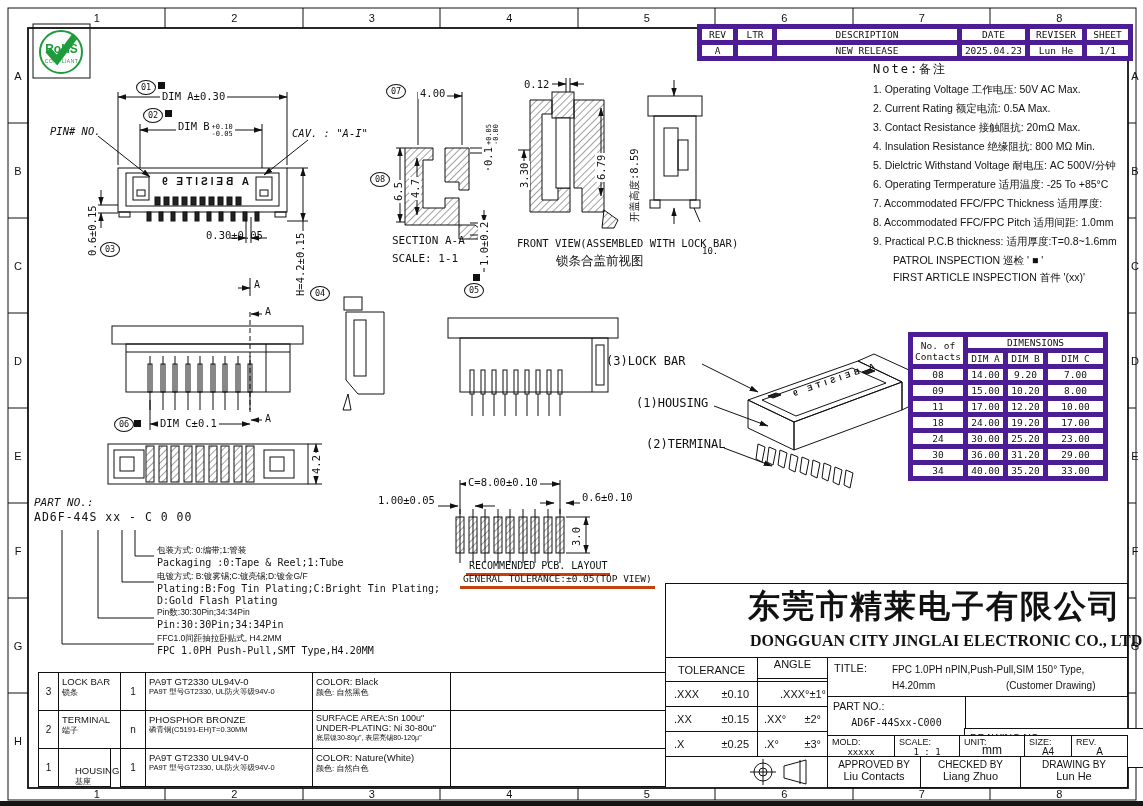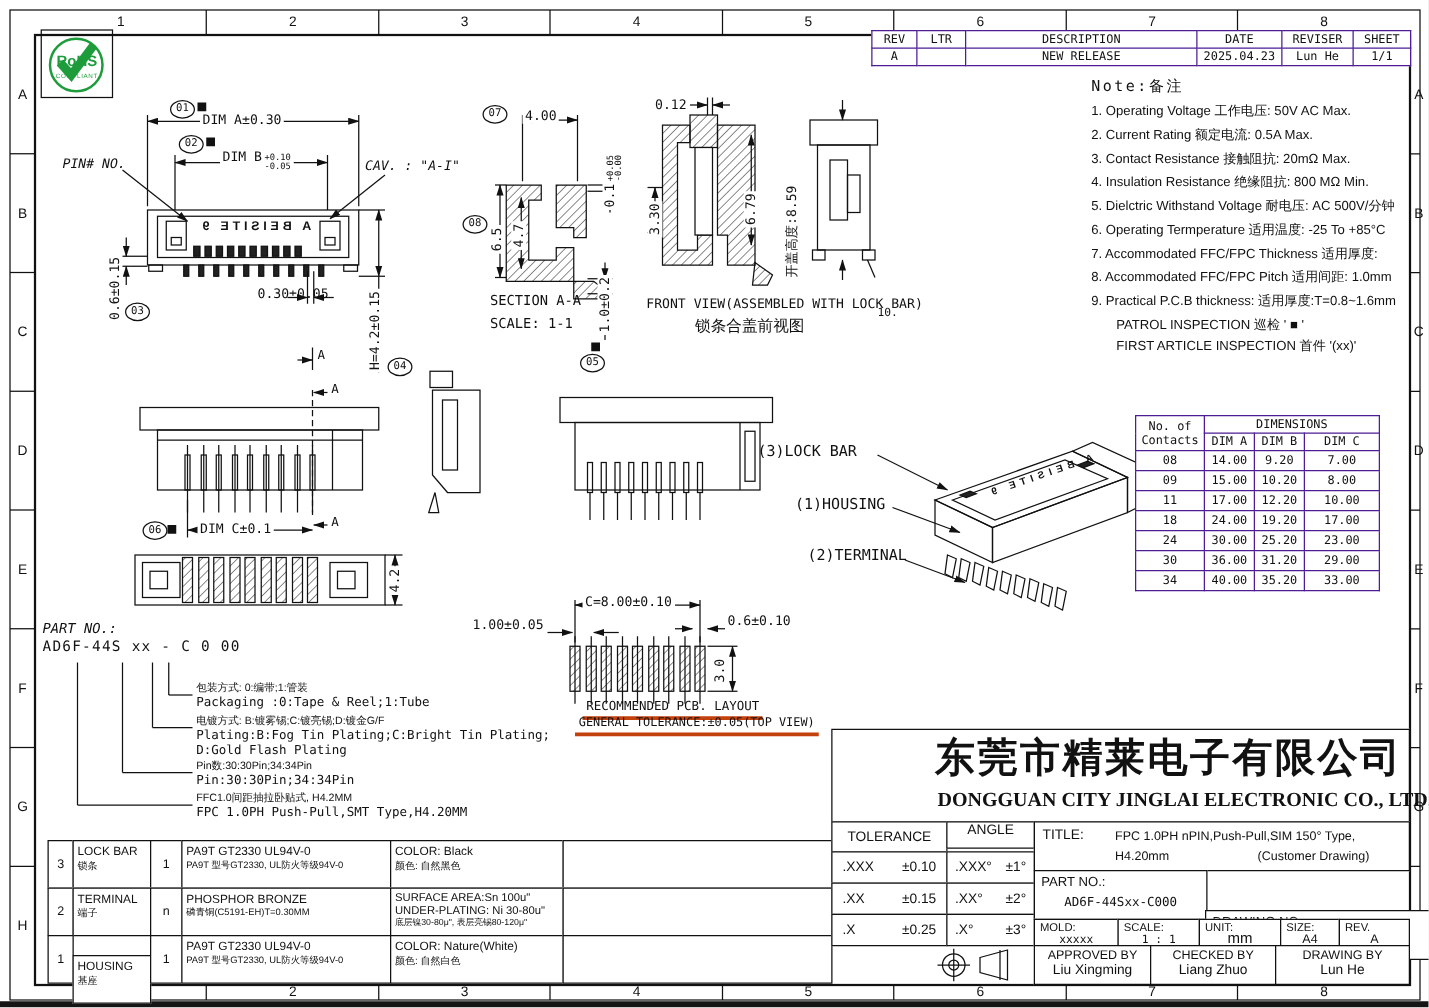--- a/index.html
+++ b/index.html
@@ -10,21 +10,21 @@
   .it{font-style:italic}
   .bgw{background:#fff;padding:0 2px}
   .vd{transform:rotate(-90deg);transform-origin:0 0}
   .flip{transform:scaleX(-1)}
   .bal{position:absolute;width:18px;height:13px;border:1px solid #111;border-radius:50%;
        font-size:8.5px;line-height:12px;text-align:center;font-family:"DejaVu Sans Mono",monospace;background:#fff}
   .sq{position:absolute;width:7px;height:7px;background:#111}
   .stack{display:inline-flex;flex-direction:column;font-size:7px;line-height:6.5px;vertical-align:1px;margin-left:2px}
   .cell{position:absolute;box-sizing:border-box;border:1px solid #111;background:#fff}
   table{border-collapse:collapse;position:absolute;background:#fff}
-  td{border:1px solid #4c1d95;padding:0 2px;font-family:"DejaVu Sans Mono",monospace;
+  td{border:5px solid #4c1d95;padding:0 2px;font-family:"DejaVu Sans Mono",monospace;
      text-align:center;vertical-align:middle;color:#111}
   .band{position:absolute;display:flex;font-size:11px;color:#111}
   .band > div{flex:1;display:flex;align-items:center;justify-content:center}
   .green{color:#1e9c3c}
   .ul{border-bottom:3px solid #c2410c;padding:0 3px 1px}
 </style>
 </head>
 <body>
 
 <div id="page">
@@ -589,21 +589,21 @@
   <div class="cell" style="left:312px;top:710px;width:139px;height:39px;padding:2px 3px">
     <div style="font-size:9px">SURFACE AREA:Sn 100u"</div>
     <div style="font-size:9px">UNDER-PLATING: Ni 30-80u"</div>
     <div style="font-size:7px">底层镍30-80μ", 表层亮锡80-120μ"</div>
   </div>
   <div class="cell" style="left:450px;top:710px;width:216px;height:39px"></div>
 
   <div class="cell" style="left:38px;top:748px;width:21px;height:39px;display:flex;align-items:center;justify-content:center;font-size:10px">
       <span>1</span>
     </div>
-  <div class="cell" style="left:58px;top:764px;width:63px;height:39px;padding:3px">
+  <div class="cell" style="left:58px;top:748px;width:53px;height:39px;padding:16px">
     <div style="font-size:9.5px">HOUSING</div>
     <div style="font-size:8px">基座</div>
   </div>
   <div class="cell" style="left:120px;top:748px;width:26px;height:39px;display:flex;align-items:center;justify-content:center;font-size:10px">
       <span>1</span>
     </div>
   <div class="cell" style="left:145px;top:748px;width:168px;height:39px;padding:3px">
     <div style="font-size:9.5px">PA9T GT2330 UL94V-0</div>
     <div style="font-size:7.5px">PA9T 型号GT2330, UL防火等级94V-0</div>
   </div>
@@ -628,21 +628,21 @@
       <span>±0.10</span>
   </div>
   <div class="cell" style="left:665px;top:706px;width:93px;height:26px;display:flex;align-items:center;justify-content:space-between;padding:0 8px;font-size:11px">
     <span>.XX</span>
       <span>±0.15</span>
   </div>
   <div class="cell" style="left:665px;top:731px;width:93px;height:26px;display:flex;align-items:center;justify-content:space-between;padding:0 8px;font-size:11px">
     <span>.X</span>
       <span>±0.25</span>
   </div>
-  <div class="cell" style="left:757px;top:681px;width:71px;height:26px;display:flex;align-items:center;justify-content:space-between;padding:0 6px;font-size:11px">
+  <div class="cell" style="left:757px;top:681px;width:71px;height:26px;display:flex;align-items:center;justify-content:space-between;padding:0 22px;font-size:11px">
     <span>.XXX°</span>
       <span>±1°</span>
   </div>
   <div class="cell" style="left:757px;top:706px;width:71px;height:26px;display:flex;align-items:center;justify-content:space-between;padding:0 6px;font-size:11px">
     <span>.XX°</span>
       <span>±2°</span>
   </div>
   <div class="cell" style="left:757px;top:731px;width:71px;height:26px;display:flex;align-items:center;justify-content:space-between;padding:0 6px;font-size:11px">
     <span>.X°</span>
       <span>±3°</span>
@@ -676,21 +676,21 @@
   <div class="cell" style="left:1024px;top:735px;width:48px;height:22px">
     <span class="t" style="left:4px;top:1px;font-size:9px">SIZE:</span>
     <div class="t" style="left:0;top:10px;width:100%;text-align:center;font-size:10px">A4</div>
   </div>
   <div class="cell" style="left:1071px;top:735px;width:57px;height:22px">
     <span class="t" style="left:4px;top:1px;font-size:9px">REV.</span>
     <div class="t" style="left:0;top:10px;width:100%;text-align:center;font-size:10px">A</div>
   </div>
   <div class="cell" style="left:827px;top:756px;width:94px;height:32px;text-align:center">
     <div style="font-size:10px;margin-top:2px">APPROVED BY</div>
-    <div style="font-size:11px">Liu Xingming</div>
+    <div style="font-size:11px">Liu Contacts</div>
   </div>
   <div class="cell" style="left:920px;top:756px;width:101px;height:32px;text-align:center">
     <div style="font-size:10px;margin-top:2px">CHECKED BY</div>
     <div style="font-size:11px">Liang Zhuo</div>
   </div>
   <div class="cell" style="left:1020px;top:756px;width:108px;height:32px;text-align:center">
     <div style="font-size:10px;margin-top:2px">DRAWING BY</div>
     <div style="font-size:11px">Lun He</div>
   </div>
 

